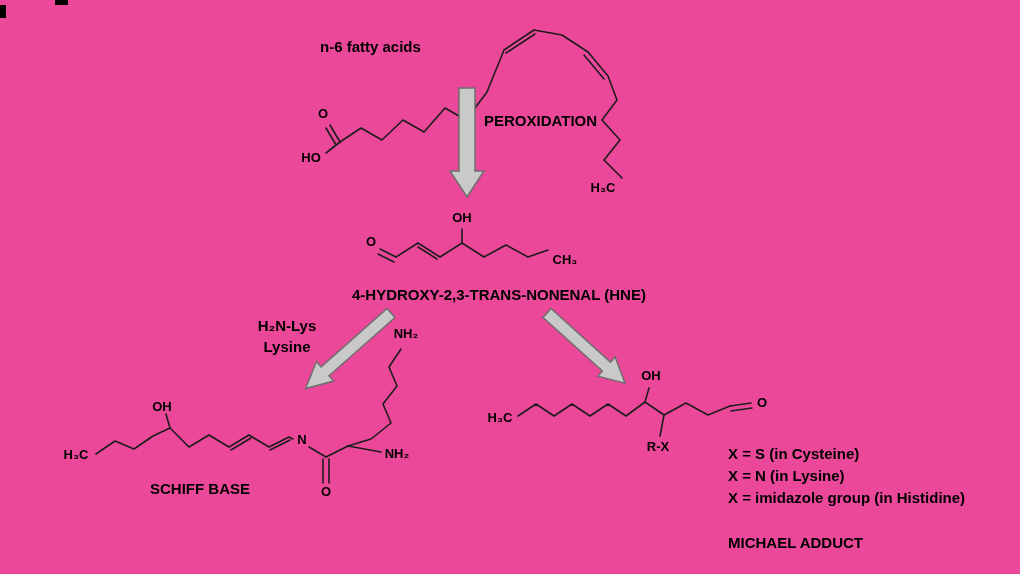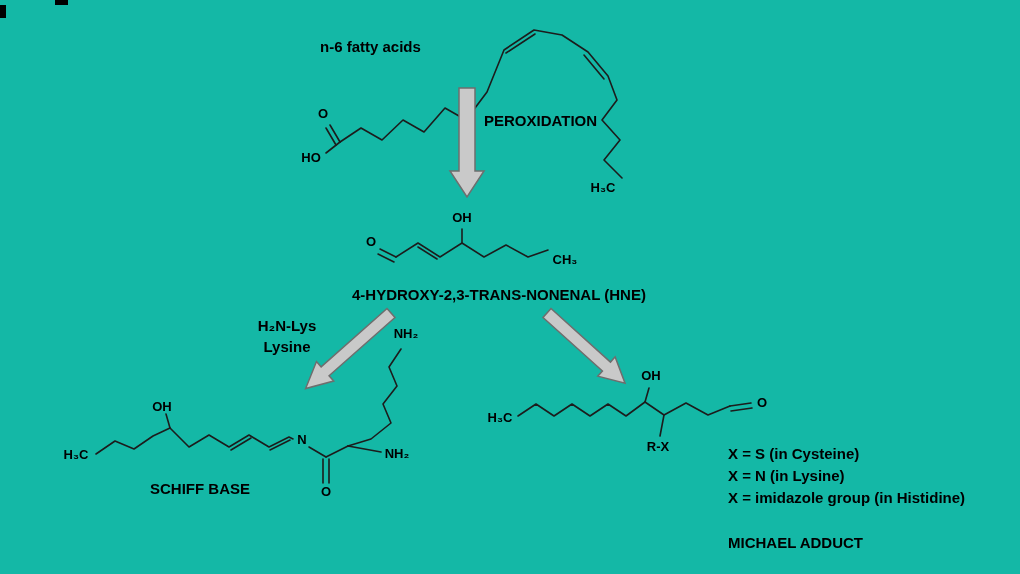--- a/index.html
+++ b/index.html
@@ -1,20 +1,20 @@
 <!DOCTYPE html>
 <html><head>
 <meta charset="utf-8">
 <style>
   html, body { margin: 0; padding: 0; background: #ffffff; }
   .canvas {
     position: relative;
     width: 1020px;
     height: 574px;
-    background: #14b8a6;
+    background: #ec4899;
     font-family: "Liberation Sans", "DejaVu Sans", sans-serif;
     overflow: hidden;
   }
   svg { position: absolute; left: 0; top: 0; }
   .bond {
     fill: none;
     stroke: #1c1c1c;
     stroke-width: 1.6;
     stroke-linecap: round;
     stroke-linejoin: round;

